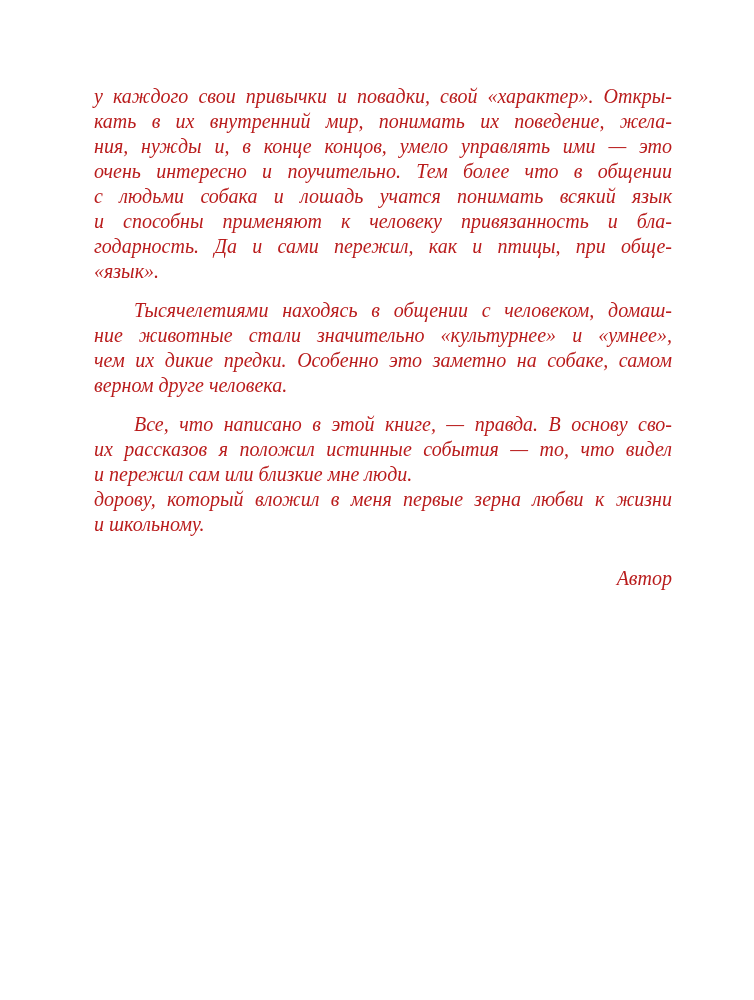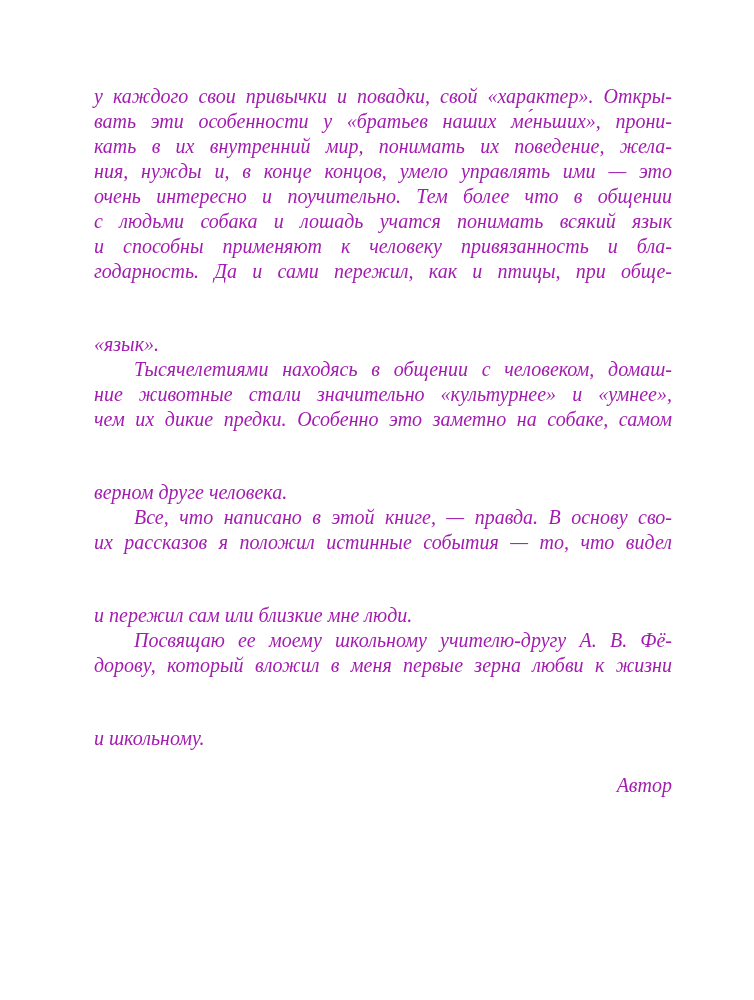--- a/index.html
+++ b/index.html
@@ -17,54 +17,53 @@
     }
     .textblock {
       position: absolute;
       left: 94px;
       top: 84px;
       width: 578px;
       font-family: "Liberation Serif", serif;
       font-style: italic;
       font-size: 20px;
       line-height: 25px;
-      color: #a21caf;
+      color: #b91c1c;
     }
     .paragraph {
       margin: 0;
       padding: 0;
     }
     .line {
       text-align: justify;
       text-align-last: justify;
       white-space: normal;
     }
     .line.end {
       text-align: left;
       text-align-last: auto;
-      margin-top: 48px;
     }
     .line.indent {
       padding-left: 40px;
+      margin-top: 14px;
     }
     .signature {
-      margin-top: 22px;
+      margin-top: 29px;
       text-align: right;
       font-style: italic;
     }
   </style>
 </head>
 <body>
 
 <div class="page">
   <div class="textblock">
 
     <div class="paragraph">
       <div class="line">у каждого свои привычки и повадки, свой «характер». Откры-</div>
-      <div class="line">вать эти особенности у «братьев наших ме́ньших», прони-</div>
       <div class="line">кать в их внутренний мир, понимать их поведение, жела-</div>
       <div class="line">ния, нужды и, в конце концов, умело управлять ими — это</div>
       <div class="line">очень интересно и поучительно. Тем более что в общении</div>
       <div class="line">с людьми собака и лошадь учатся понимать всякий язык</div>
       <div class="line">и способны применяют к человеку привязанность и бла-</div>
       <div class="line">годарность. Да и сами пережил, как и птицы, при обще-</div>
       <div class="line end">«язык».</div>
     </div>
 
     <div class="paragraph">
@@ -74,21 +73,20 @@
       <div class="line end">верном друге человека.</div>
     </div>
 
     <div class="paragraph">
       <div class="line indent">Все, что написано в этой книге, — правда. В основу сво-</div>
       <div class="line">их рассказов я положил истинные события — то, что видел</div>
       <div class="line end">и пережил сам или близкие мне люди.</div>
     </div>
 
     <div class="paragraph">
-      <div class="line indent">Посвящаю ее моему школьному учителю-другу А. В. Фё-</div>
       <div class="line">дорову, который вложил в меня первые зерна любви к жизни</div>
       <div class="line end">и школьному.</div>
     </div>
 
     <div class="signature">Автор</div>
 
   </div>
 </div>
 
 </body></html>

